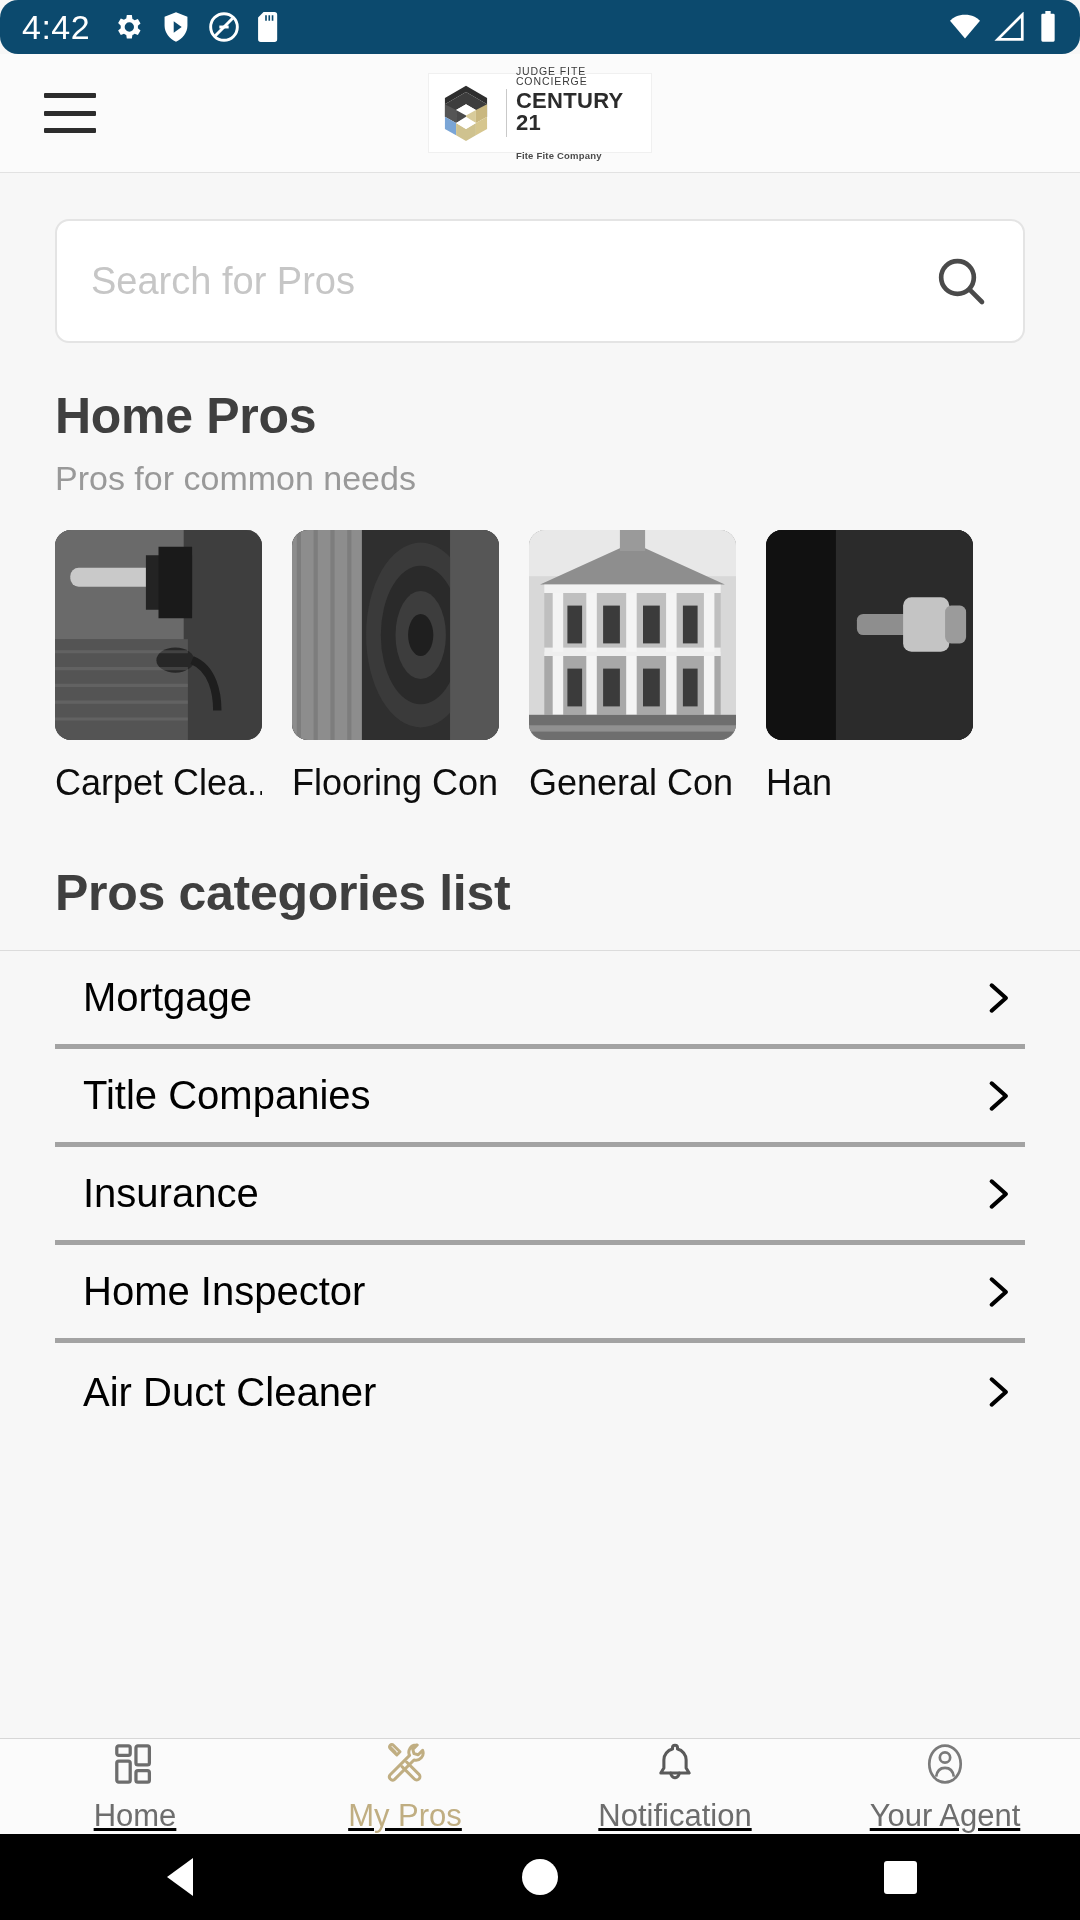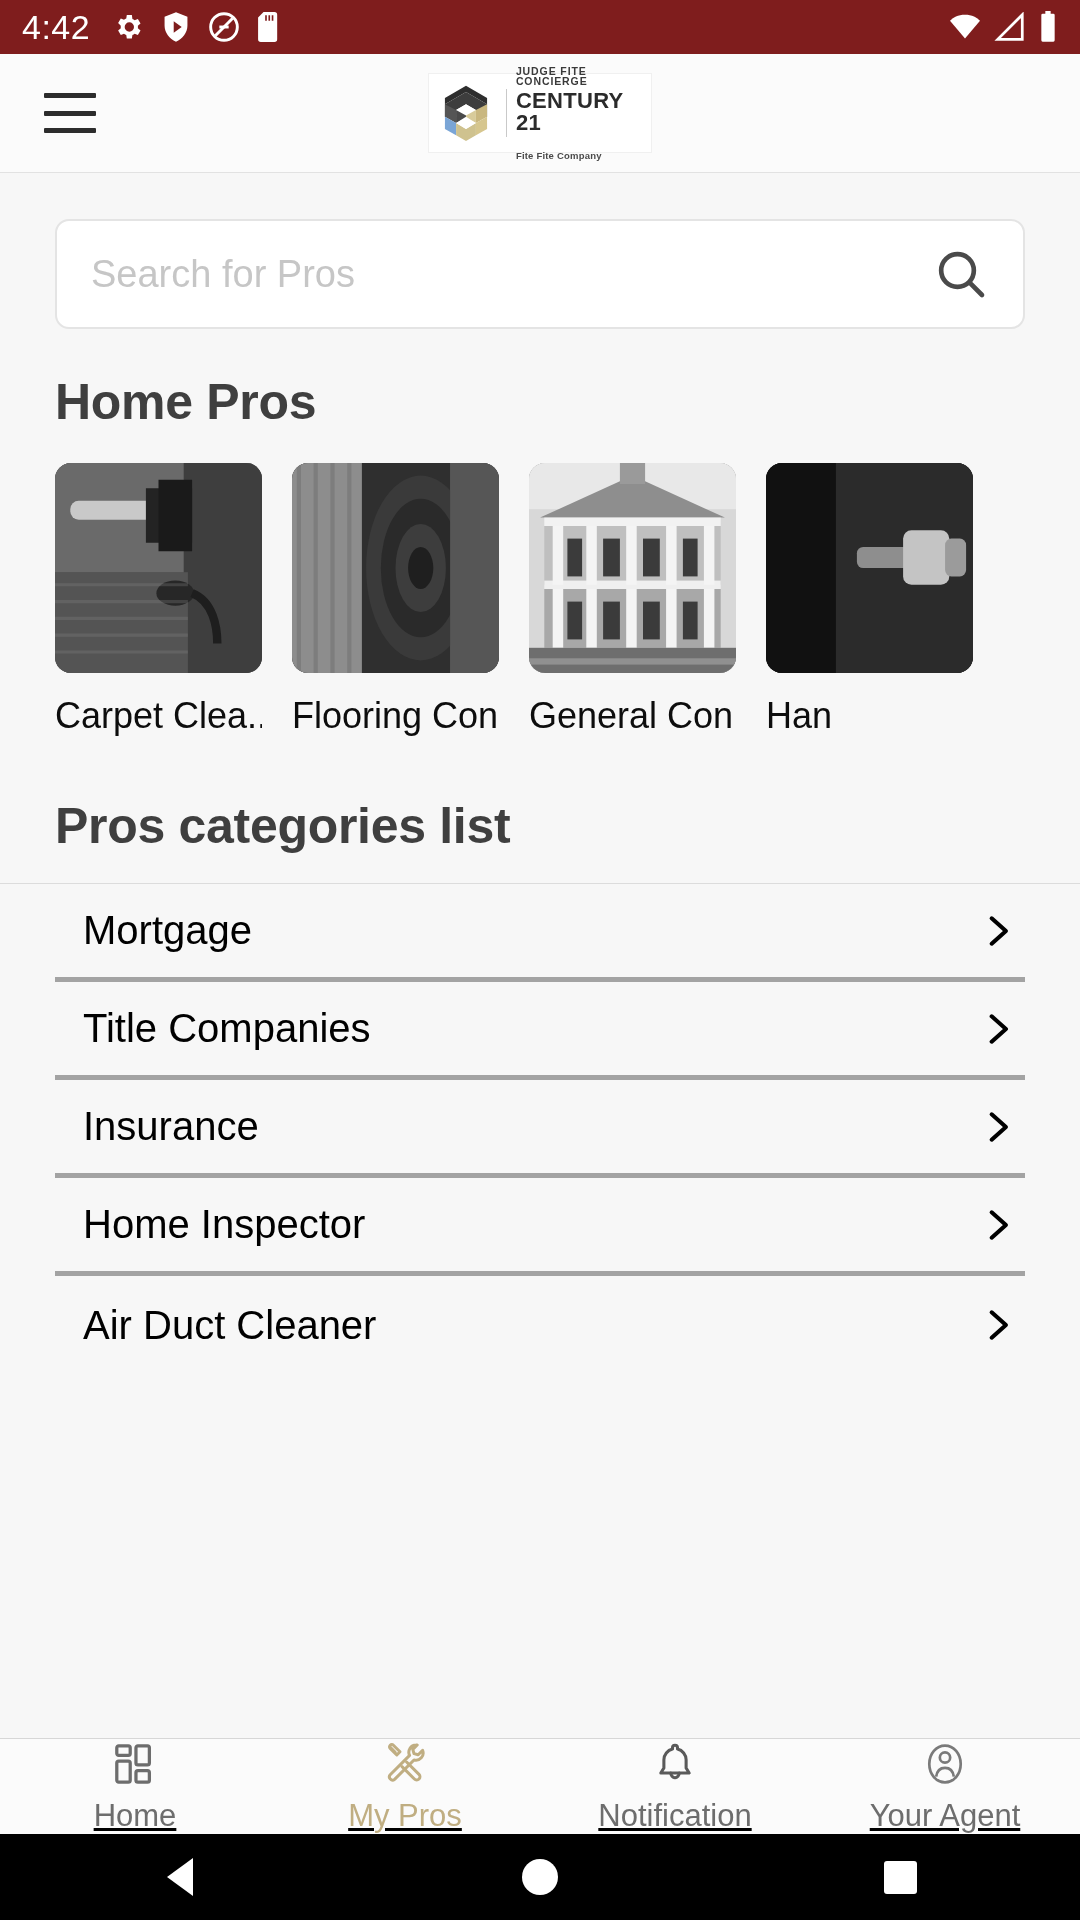--- a/index.html
+++ b/index.html
@@ -6,22 +6,22 @@
   html,body { width:1080px; height:1920px; }
   body {
     font-family:"Liberation Sans", sans-serif;
     background:#f7f7f7;
     overflow:hidden;
     position:relative;
   }
 
   
   .statusbar{
-    height:54px; background:#7f1d1d; color:#fff;
-    display:flex; align-items:center; padding:0 22px;
+    height:54px; background:#0c4a6e; color:#fff;
+    display:flex; align-items:center; padding:0 22px;border-radius:18px;
   }
   .sb-time{ font-size:34px; font-weight:400; letter-spacing:.5px; }
   .sb-left-icons{ display:flex; align-items:center; gap:18px; margin-left:22px; }
   .sb-right{ margin-left:auto; display:flex; align-items:center; gap:12px; }
   .sb-ico{ display:block; }
 
   
   .appbar{
     height:119px; background:#fbfbfb;
     border-bottom:1px solid #e2e2e2;
@@ -36,33 +36,33 @@
   .hamburger span{ display:block; height:5px; background:#2c2c2c; border-radius:1px; }
 
   .logo-wrap{
     margin:0 auto; height:78px; width:222px; background:#fff;
     display:flex; align-items:center; padding:0 6px;
     box-shadow:0 0 0 1px #f0f0f0;
   }
   .logo-mark{ width:62px; height:62px; flex:0 0 62px; }
   .logo-div{ width:1px; height:48px; background:#c9c9c9; margin:0 9px; }
   .logo-txt{ display:flex; flex-direction:column; justify-content:center; line-height:1; }
-  .logo-l1{ font-size:10.5px; font-weight:700; letter-spacing:.9px; color:#3a3a3a; }
+  .logo-l1{ font-size:10.5px; font-weight:400; letter-spacing:.9px; color:#3a3a3a; }
   .logo-l2{ font-size:22px; font-weight:700; letter-spacing:.3px; color:#2b2b2b; margin:3px 0 17px; }
   .logo-l3{ font-size:9.5px; font-weight:700; letter-spacing:.2px; color:#4a4a4a; }
 
   
   .content{
     position:absolute; top:173px; left:0; right:0; bottom:182px;
     background:#f7f7f7; overflow:hidden;
   }
 
   
   .search{
-    margin:46px 55px 0 55px; height:110px; background:#fff;
+    margin:46px 55px 0 55px; height:124px; background:#fff;
     border:2px solid #e4e4e4; border-radius:14px;
     display:flex; align-items:center; padding:0 34px;gap:36px;
   }
   .search-input{
     flex:1; border:none; outline:none; background:transparent;
     font-family:"Liberation Sans", sans-serif;
     font-size:38px; color:#2d2d2d;
   }
   .search-input::placeholder{ color:#c6c6c6; }
   .search-btn{ width:56px; height:56px; background:none; border:none; cursor:pointer; padding:0; }
@@ -198,20 +198,21 @@
     <input class="search-input" type="text" placeholder="Search for Pros" style="">
     <button class="search-btn">
       <svg width="56" height="56" viewBox="0 0 24 24" fill="none" stroke="#4a4a4a" stroke-width="2" stroke-linecap="round">
         <circle cx="10.5" cy="10.5" r="7"></circle>
           <path d="M15.6 15.6L21 21"></path>
       </svg>
     </button>
   </div>
 
   <div class="h-main">Home Pros</div>
+  <div class="h-sub">Pros for common needs</div>
 
   <div class="carousel">
 
     <div class="pro-card">
       <div class="pro-thumb">
         <svg viewBox="0 0 100 100" preserveAspectRatio="xMidYMid slice">
           <rect width="100" height="100" fill="#5d5d5d"></rect>
           <rect x="0" y="0" width="100" height="52" fill="#6a6a6a"></rect>
           <rect x="62" y="0" width="38" height="100" fill="#3e3e3e"></rect>
           <rect x="0" y="52" width="64" height="48" fill="#545454"></rect>

